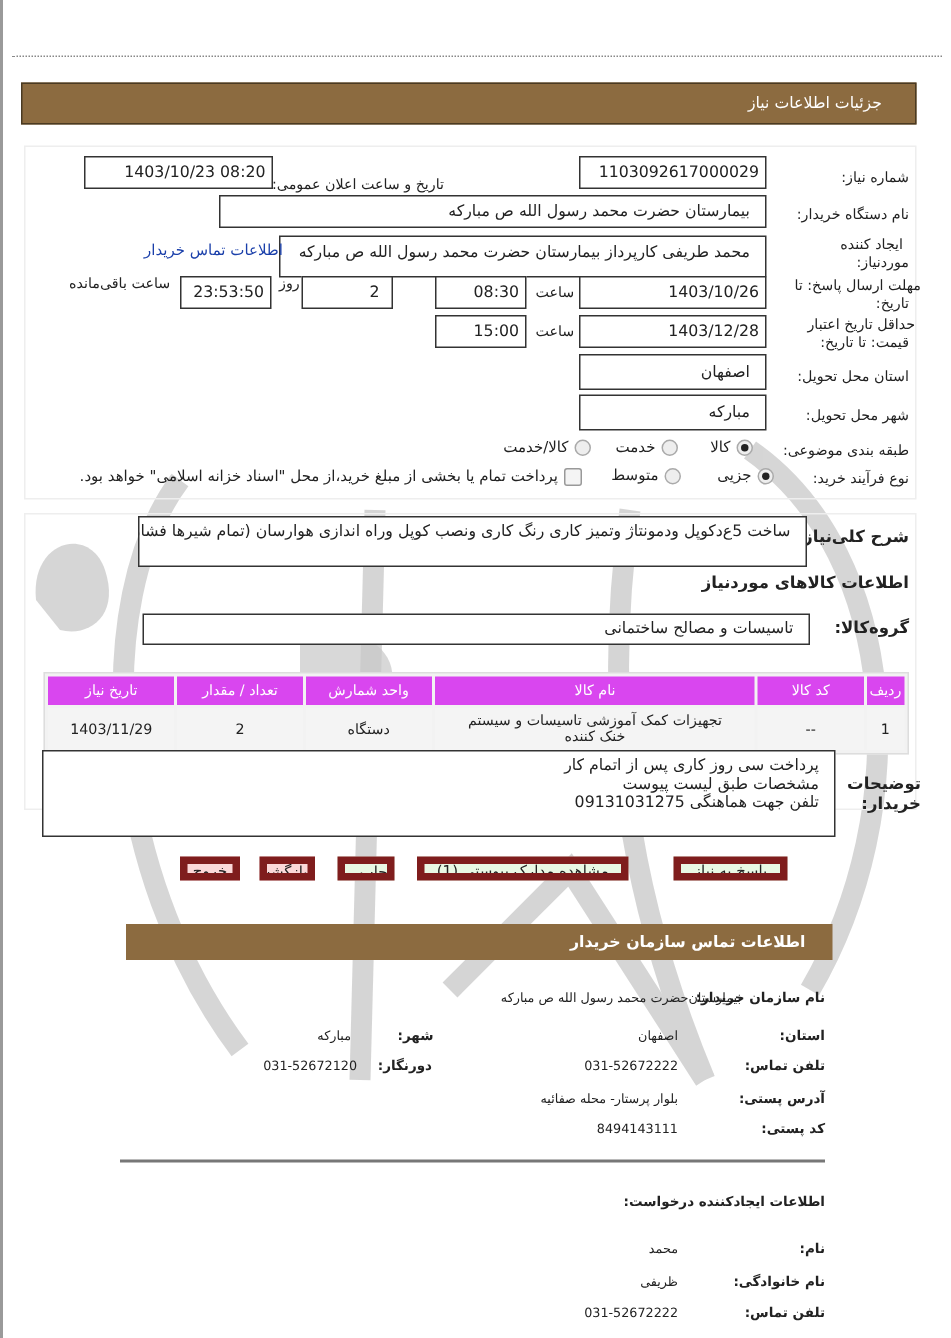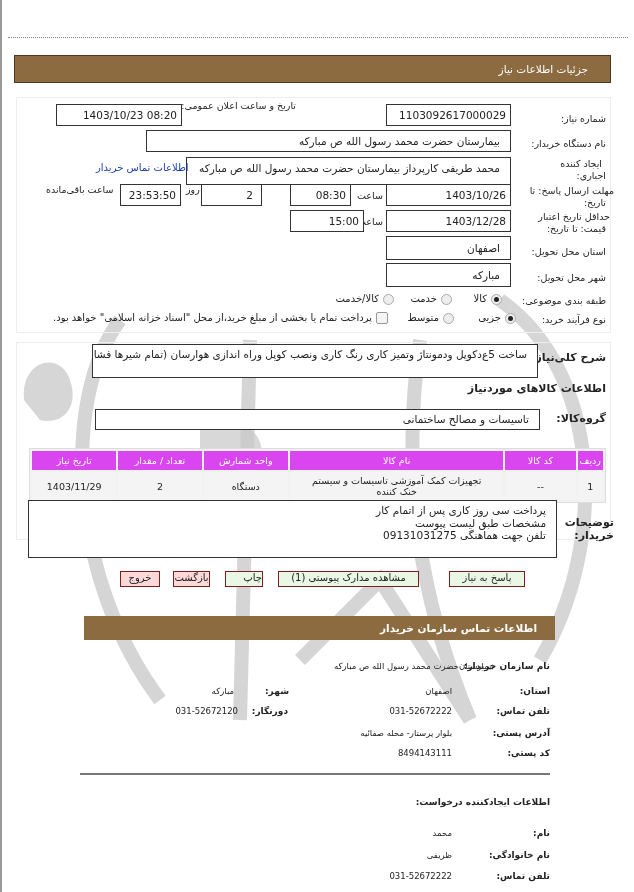--- a/index.html
+++ b/index.html
@@ -23,21 +23,21 @@
            border-radius:50%; background:#222; }
   .check { display:inline-block; width:10px; height:10px; border:1px solid #999; background:#f4f4f4;
            vertical-align:middle; margin-left:4px; border-radius:2px; }
   .opt { position:absolute; white-space:nowrap; font-size:10px; }
   .bold { font-weight:bold; }
   .watermark { position:absolute; pointer-events:none; }
   table.items { position:absolute; left:29px; top:448px; width:577px; border-collapse:separate;
                 border-spacing:2px; font-size:9.5px; background:#f2f2f2; border:1px solid #ddd; }
   table.items th { background:#d946ef; color:#fff; font-weight:normal; height:17px; text-align:center; }
   table.items td { background:#f4f4f4; height:26px; text-align:center; line-height:11px; }
-  .btn { position:absolute; top:571px; height:16px; border:1px solid #7f1d1d; box-sizing:border-box;
+  .btn { position:absolute; top:571px; height:16px; border:5px solid #7f1d1d; box-sizing:border-box;
          font-size:10px; line-height:11px; text-align:center; overflow:hidden; }
   .btn.green { background:#e9f8e4; }
   .btn.pink { background:#fbd9d9; }
   .header-bar2 { position:absolute; left:84px; top:616px; width:471px; height:24px; background:#8c6b40;
                  color:#fff; font-weight:bold; font-size:10.5px; line-height:24px; padding-right:18px; box-sizing:border-box; }
   .c-lbl { position:absolute; font-size:9px; font-weight:bold; white-space:nowrap; }
   .c-val { position:absolute; font-size:8.5px; white-space:nowrap; }
   .rule2 { position:absolute; left:80px; top:750px; width:470px; border-top:2px solid #777; }
 </style>
 </head>
@@ -60,46 +60,46 @@
 
 <div class="header-bar">
   <span>جزئیات اطلاعات نیاز</span>
 </div>
 
 <div class="panel" style="top:97px;height:236px;"></div>
 
 <span class="lbl" style="right:28px;top:113px;">شماره نیاز:</span>
 <div class="box ltr" style="left:386px;top:104px;width:125px;height:22px;">1103092617000029</div>
 
-<span class="lbl" style="right:338px;top:100px;">تاریخ و ساعت اعلان عمومی:</span>
+<span class="lbl" style="right:338px;top:118px;">تاریخ و ساعت اعلان عمومی:</span>
 <div class="box ltr" style="left:56px;top:104px;width:126px;height:22px;">1403/10/23 08:20</div>
 
 <span class="lbl" style="right:28px;top:138px;">نام دستگاه خریدار:</span>
 <div class="box rtl" style="left:146px;top:130px;width:365px;height:22px;">بیمارستان  حضرت محمد رسول الله ص مبارکه</div>
 
 <span class="lbl" style="right:32px;top:158px;">ایجاد کننده</span>
-<span class="lbl" style="right:28px;top:170px;">اجباری:</span>
+<span class="lbl" style="right:28px;top:170px;">موردنیاز:</span>
 <div class="box rtl" style="left:186px;top:157px;width:325px;height:28px;">محمد  طریفی  کارپرداز  بیمارستان  حضرت محمد رسول الله ص مبارکه</div>
 <span class="link" style="left:96px;top:162px;">اطلاعات تماس خریدار</span>
 
 <span class="lbl" style="right:20px;top:185px;">مهلت ارسال پاسخ: تا</span>
 <span class="lbl" style="right:28px;top:197px;">تاریخ:</span>
 <div class="box ltr" style="left:386px;top:184px;width:125px;height:22px;">1403/10/26</div>
 <span class="lbl" style="left:357px;top:190px;">ساعت</span>
 <div class="box ltr" style="left:290px;top:184px;width:61px;height:22px;">08:30</div>
 <div class="box ltr" style="left:201px;top:184px;width:61px;height:22px;padding-right:8px;">2</div>
 <span class="lbl" style="left:186px;top:184px;">روز</span>
 <div class="box ltr" style="left:120px;top:184px;width:61px;height:22px;">23:53:50</div>
 <span class="lbl" style="left:46px;top:184px;">ساعت باقی‌مانده</span>
 
 <span class="lbl" style="right:24px;top:211px;">حداقل  تاریخ  اعتبار</span>
 <span class="lbl" style="right:28px;top:223px;">قیمت: تا تاریخ:</span>
 <div class="box ltr" style="left:386px;top:210px;width:125px;height:22px;">1403/12/28</div>
 <span class="lbl" style="left:357px;top:216px;">ساعت</span>
-<div class="box ltr" style="left:290px;top:210px;width:74px;height:22px;">15:00</div>
+<div class="box ltr" style="left:290px;top:210px;width:61px;height:22px;">15:00</div>
 
 <span class="lbl" style="right:28px;top:246px;">استان محل تحویل:</span>
 <div class="box rtl" style="left:386px;top:236px;width:125px;height:24px;line-height:22px;">اصفهان</div>
 
 <span class="lbl" style="right:28px;top:272px;">شهر محل تحویل:</span>
 <div class="box rtl" style="left:386px;top:263px;width:125px;height:24px;line-height:22px;">مبارکه</div>
 
 <span class="lbl" style="right:28px;top:295px;">طبقه بندی موضوعی:</span>
 <span class="opt" style="right:132px;top:293px;">
   <span class="radio on"></span><span>کالا</span>

